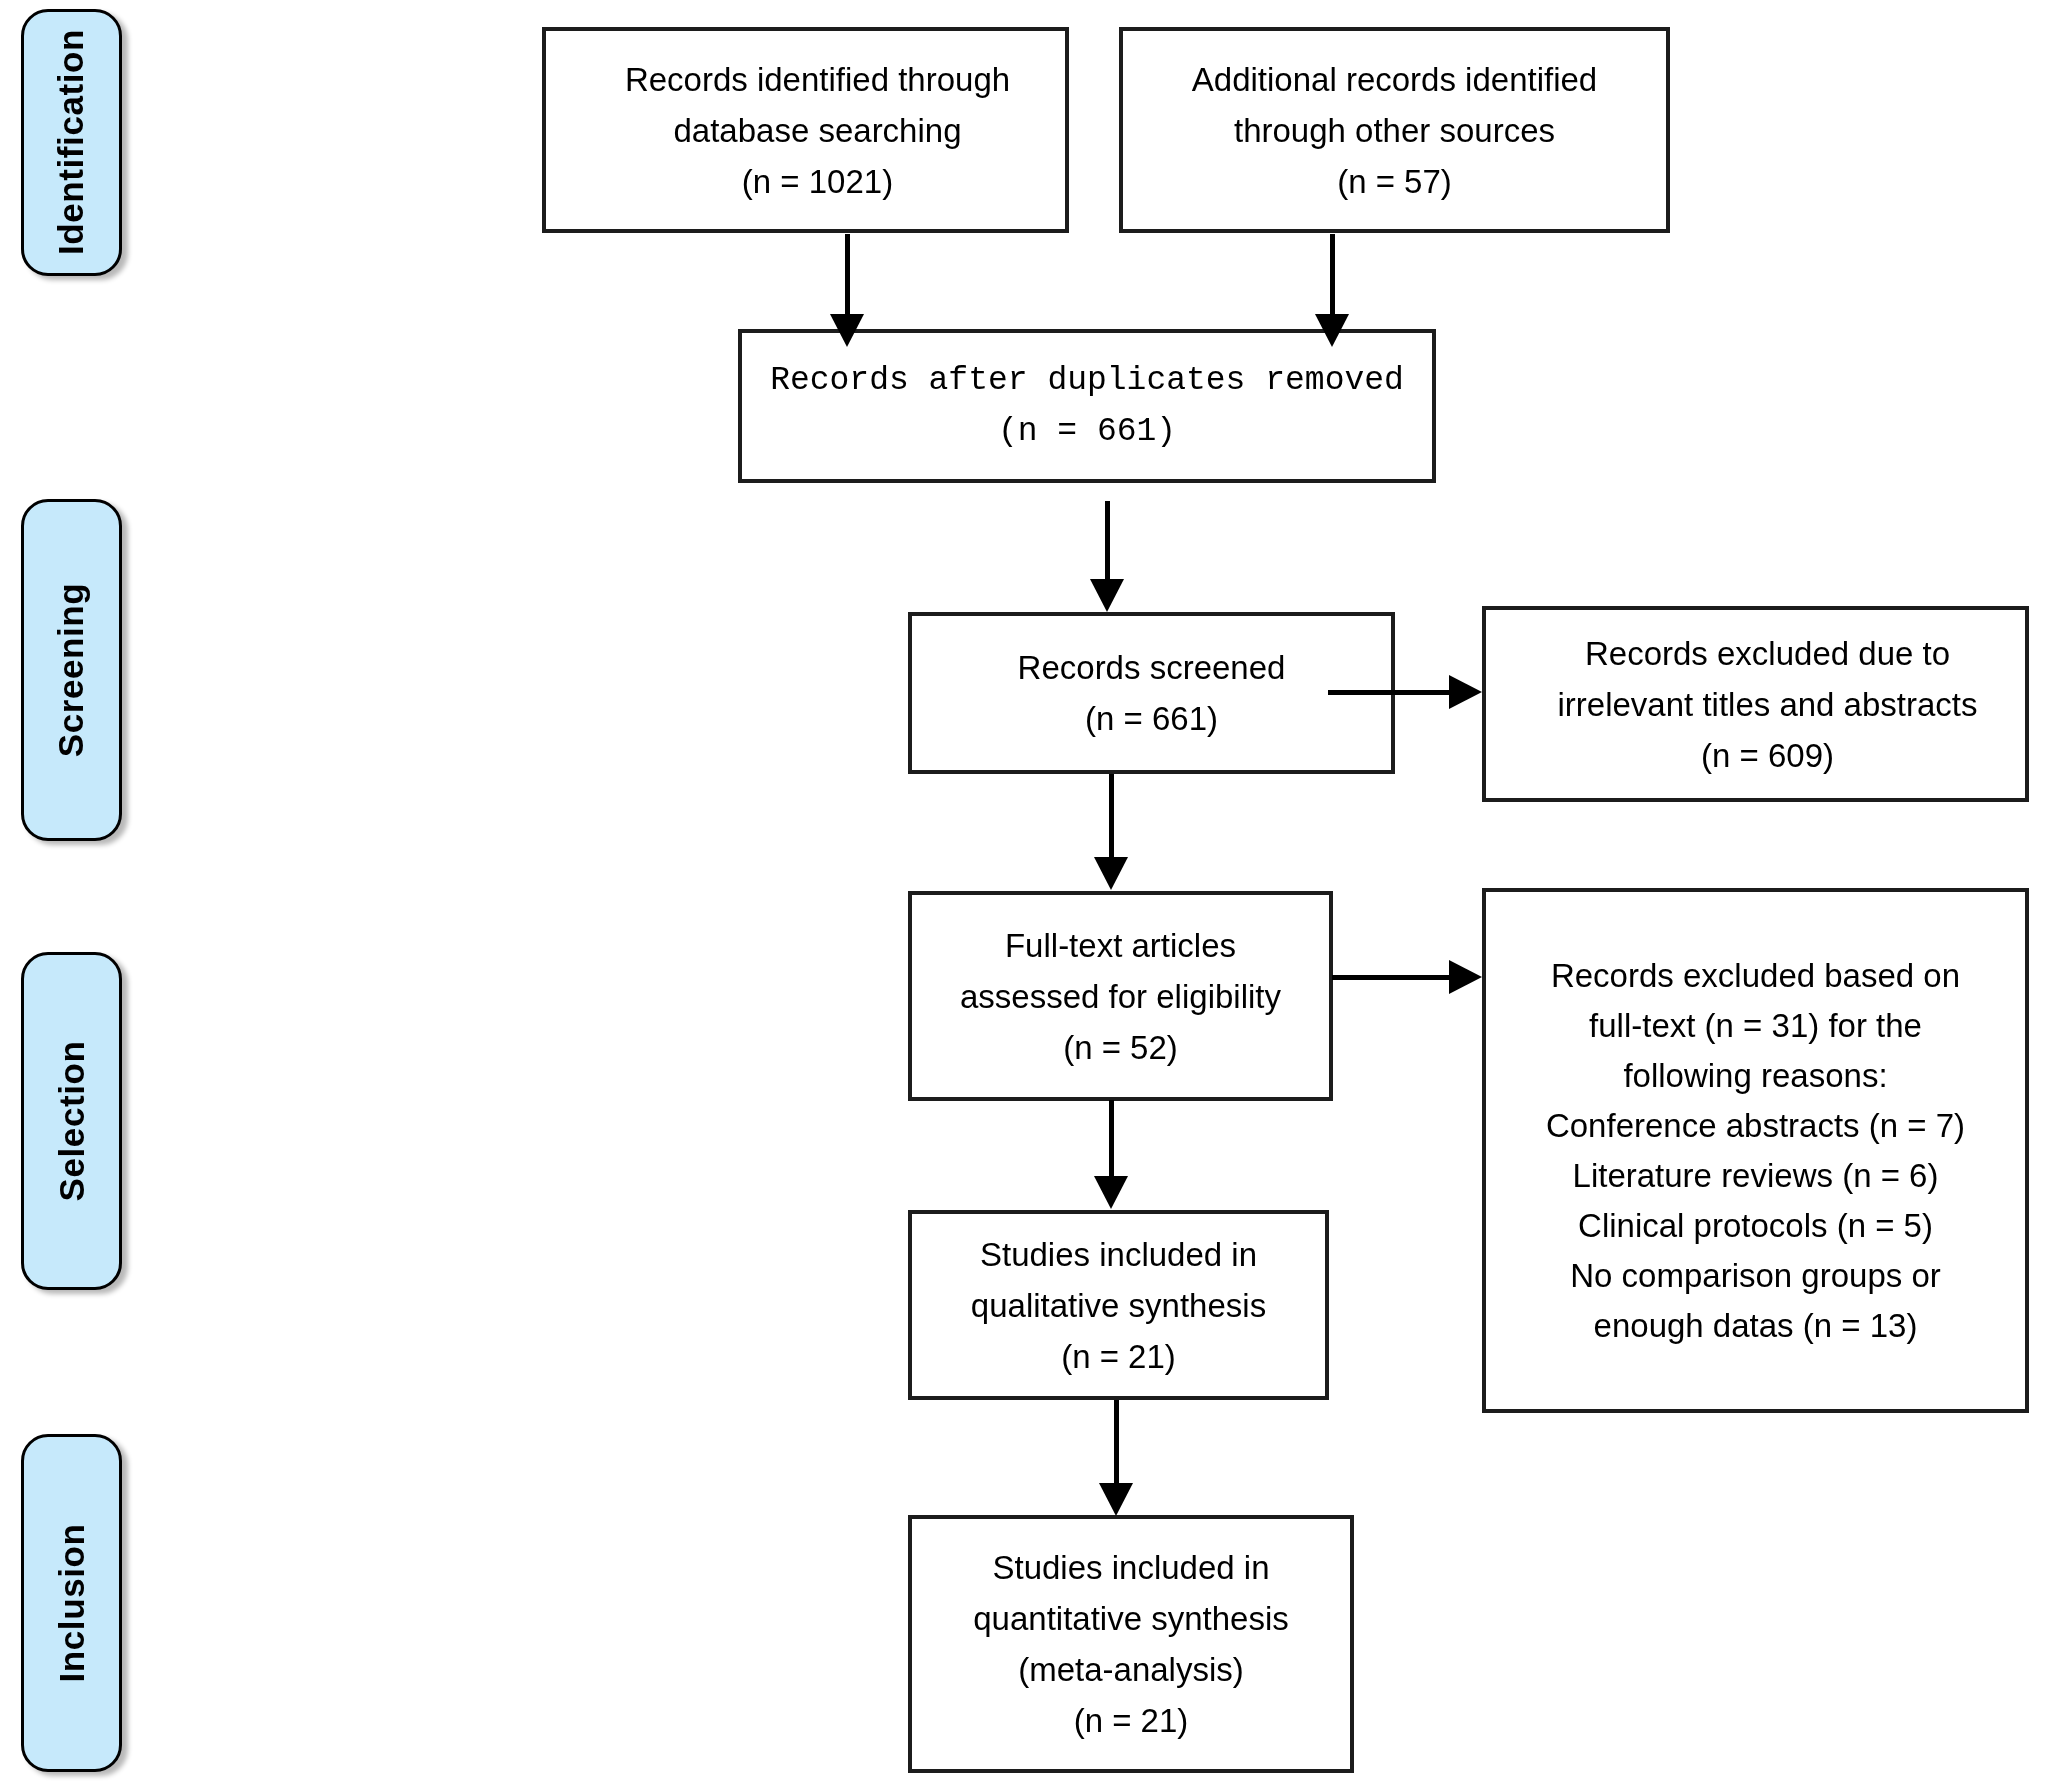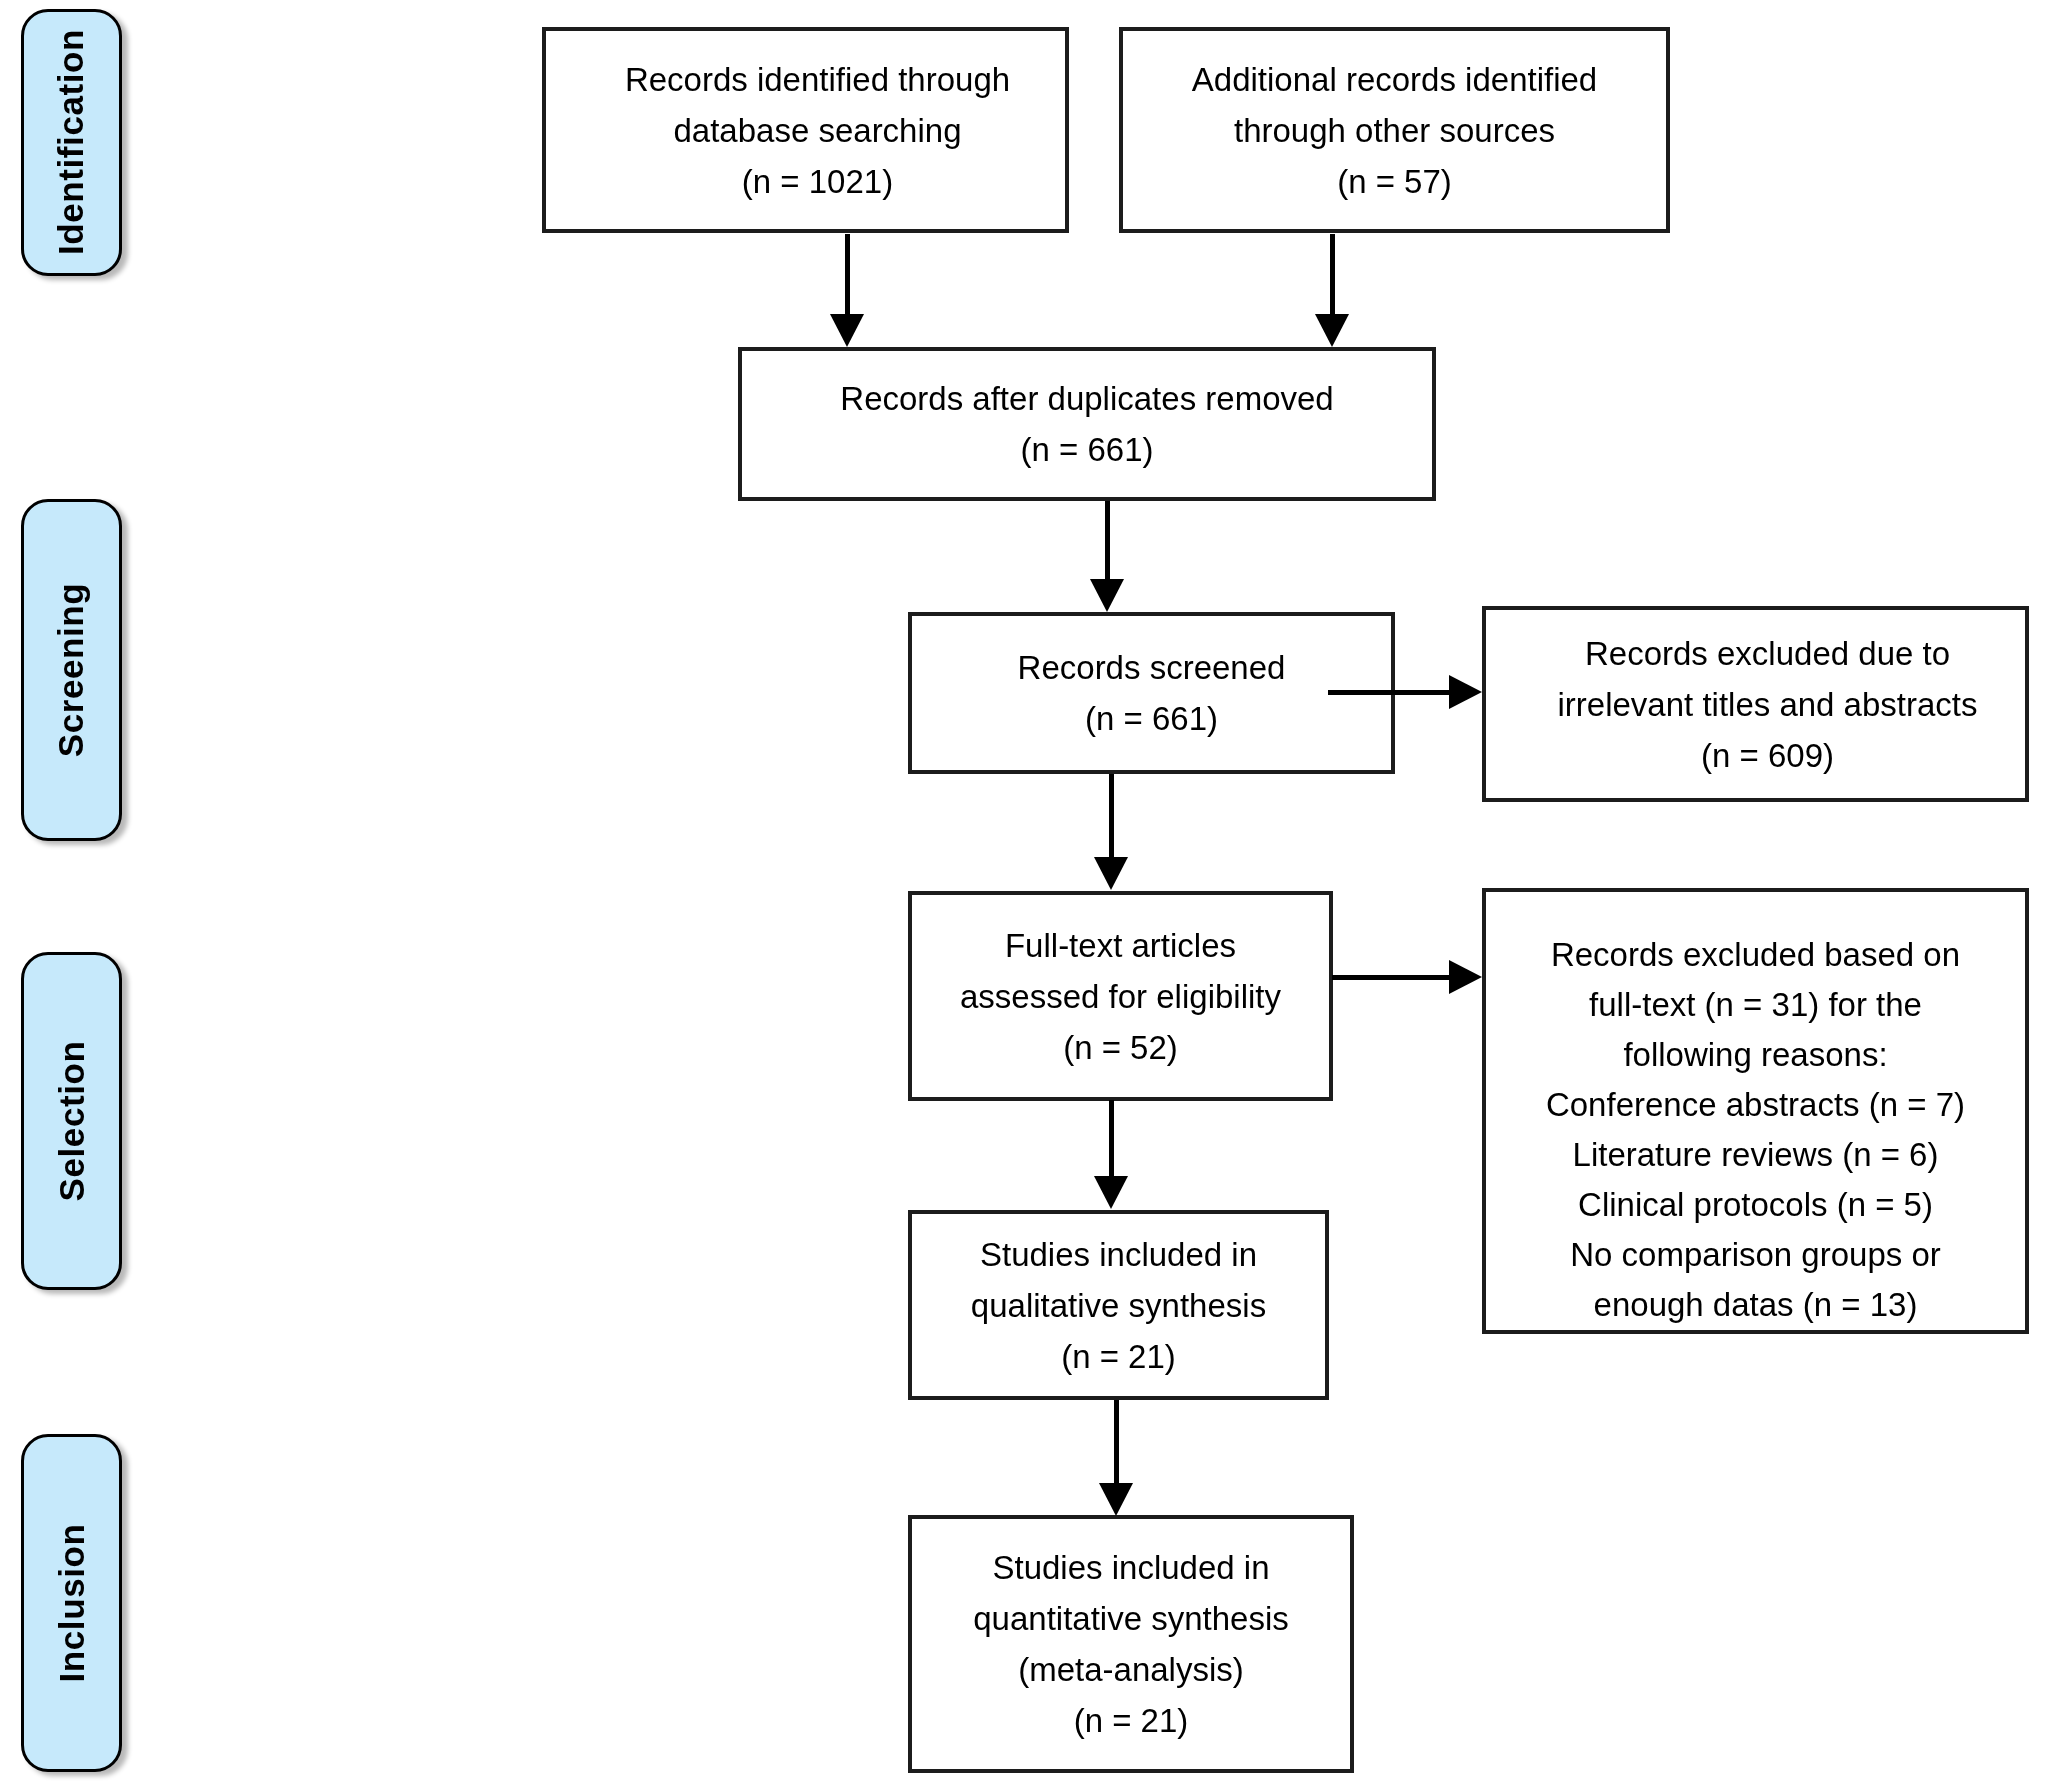--- a/index.html
+++ b/index.html
@@ -57,25 +57,25 @@
     box-sizing: border-box;
   }
   .box-text {
     margin: 0;
     white-space: pre-line;
     font-size: 33px;
     line-height: 51px;
   }
   #b-db       { left: 542px;  top: 27px;   width: 527px;  height: 206px; padding-left: 24px; }
   #b-other    { left: 1119px; top: 27px;   width: 551px;  height: 206px; }
-  #b-dup      { left: 738px; top: 347px;  width: 698px; height: 154px; }
+  #b-dup      { left: 738px; top: 329px;  width: 698px; height: 154px; font-family: Liberation Mono, monospace; }
   #b-screened { left: 908px; top: 612px; width: 487px;  height: 162px; }
   #b-excl1    { left: 1482px; top: 606px; width: 547px;  height: 196px; padding-left: 24px; }
   #b-fulltext { left: 908px; top: 891px; width: 425px;  height: 210px; }
-  #b-excl2    { left: 1482px; top: 888px; width: 547px;  height: 446px; align-items: flex-end; }
+  #b-excl2    { left: 1482px; top: 888px; width: 547px;  height: 525px; }
   #b-qual     { left: 908px; top: 1210px; width: 421px;  height: 190px; }
   #b-quant    { left: 908px; top: 1515px; width: 446px;  height: 258px; }
   #b-excl2 .box-text { line-height: 50px; }
 
   
   .arrow-v {
     position: absolute;
     width: 4.6px;
     background: #000000;
   }

